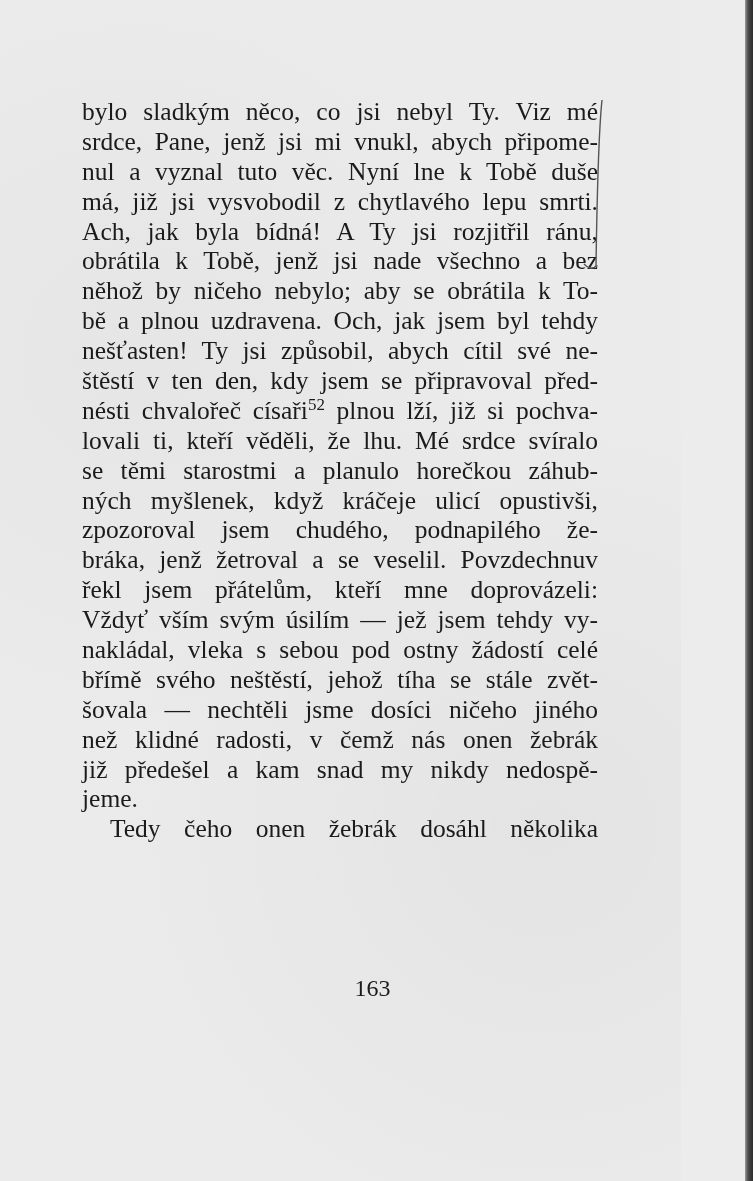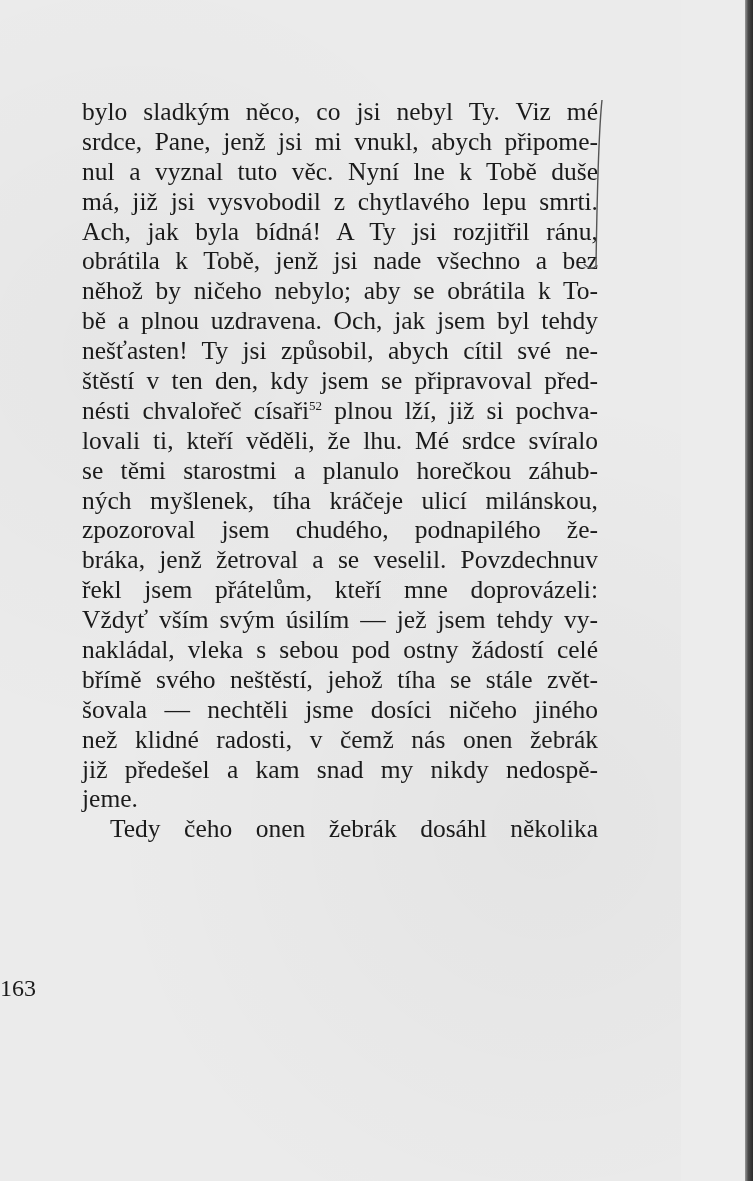--- a/index.html
+++ b/index.html
@@ -26,48 +26,48 @@
     font-size: 25.5px;
     line-height: 29.9px;
   }
   .line {
     display: block; white-space: nowrap;
     text-align: justify; text-align-last: justify;
     height: 29.9px;
   }
   .line.last { text-align-last: left; }
   .line.indent { padding-left: 28px; font-family: Liberation Serif, serif; }
-  sup { font-size: 13px; vertical-align: 9px; line-height: 0; }
+  sup { font-size: 17px; vertical-align: 9px; line-height: 0; }
   .bracket {
     position: absolute; left: 582px; top: 98px; width: 22px; height: 180px;
   }
   .page-number {
     position: absolute; left: 0; width: 745px; top: 975px;
-    font-size: 24px; color: #1b1b1b;
+    text-align: center; font-size: 24px; color: #1b1b1b;
   }
 </style>
 </head>
 <body>
 
 <div class="page">
   <div class="text-block">
     <span class="line">bylo sladkým něco, co jsi nebyl Ty. Viz mé</span>
     <span class="line">srdce, Pane, jenž jsi mi vnukl, abych připome-</span>
     <span class="line">nul a vyznal tuto věc. Nyní lne k Tobě duše</span>
     <span class="line">má, již jsi vysvobodil z chytlavého lepu smrti.</span>
     <span class="line">Ach, jak byla bídná! A Ty jsi rozjitřil ránu,</span>
     <span class="line">obrátila k Tobě, jenž jsi nade všechno a bez</span>
     <span class="line">něhož by ničeho nebylo; aby se obrátila k To-</span>
     <span class="line">bě a plnou uzdravena. Och, jak jsem byl tehdy</span>
     <span class="line">nešťasten! Ty jsi způsobil, abych cítil své ne-</span>
     <span class="line">štěstí v ten den, kdy jsem se připravoval před-</span>
     <span class="line"><span>nésti chvalořeč císaři</span><sup>52</sup><span> plnou lží, již si pochva-</span></span>
     <span class="line">lovali ti, kteří věděli, že lhu. Mé srdce svíralo</span>
     <span class="line">se těmi starostmi a planulo horečkou záhub-</span>
-    <span class="line">ných myšlenek, tíha kráčeje ulicí milánskou,</span>
+    <span class="line">ných myšlenek, když kráčeje ulicí opustivši,</span>
     <span class="line">zpozoroval jsem chudého, podnapilého že-</span>
     <span class="line">bráka, jenž žetroval a se veselil. Povzdechnuv</span>
     <span class="line">řekl jsem přátelům, kteří mne doprovázeli:</span>
     <span class="line">Vždyť vším svým úsilím — jež jsem tehdy vy-</span>
     <span class="line">nakládal, vleka s sebou pod ostny žádostí celé</span>
     <span class="line">břímě svého neštěstí, jehož tíha se stále zvět-</span>
     <span class="line">šovala — nechtěli jsme dosíci ničeho jiného</span>
     <span class="line">než klidné radosti, v čemž nás onen žebrák</span>
     <span class="line">již předešel a kam snad my nikdy nedospě-</span>
     <span class="line last">jeme.</span>

